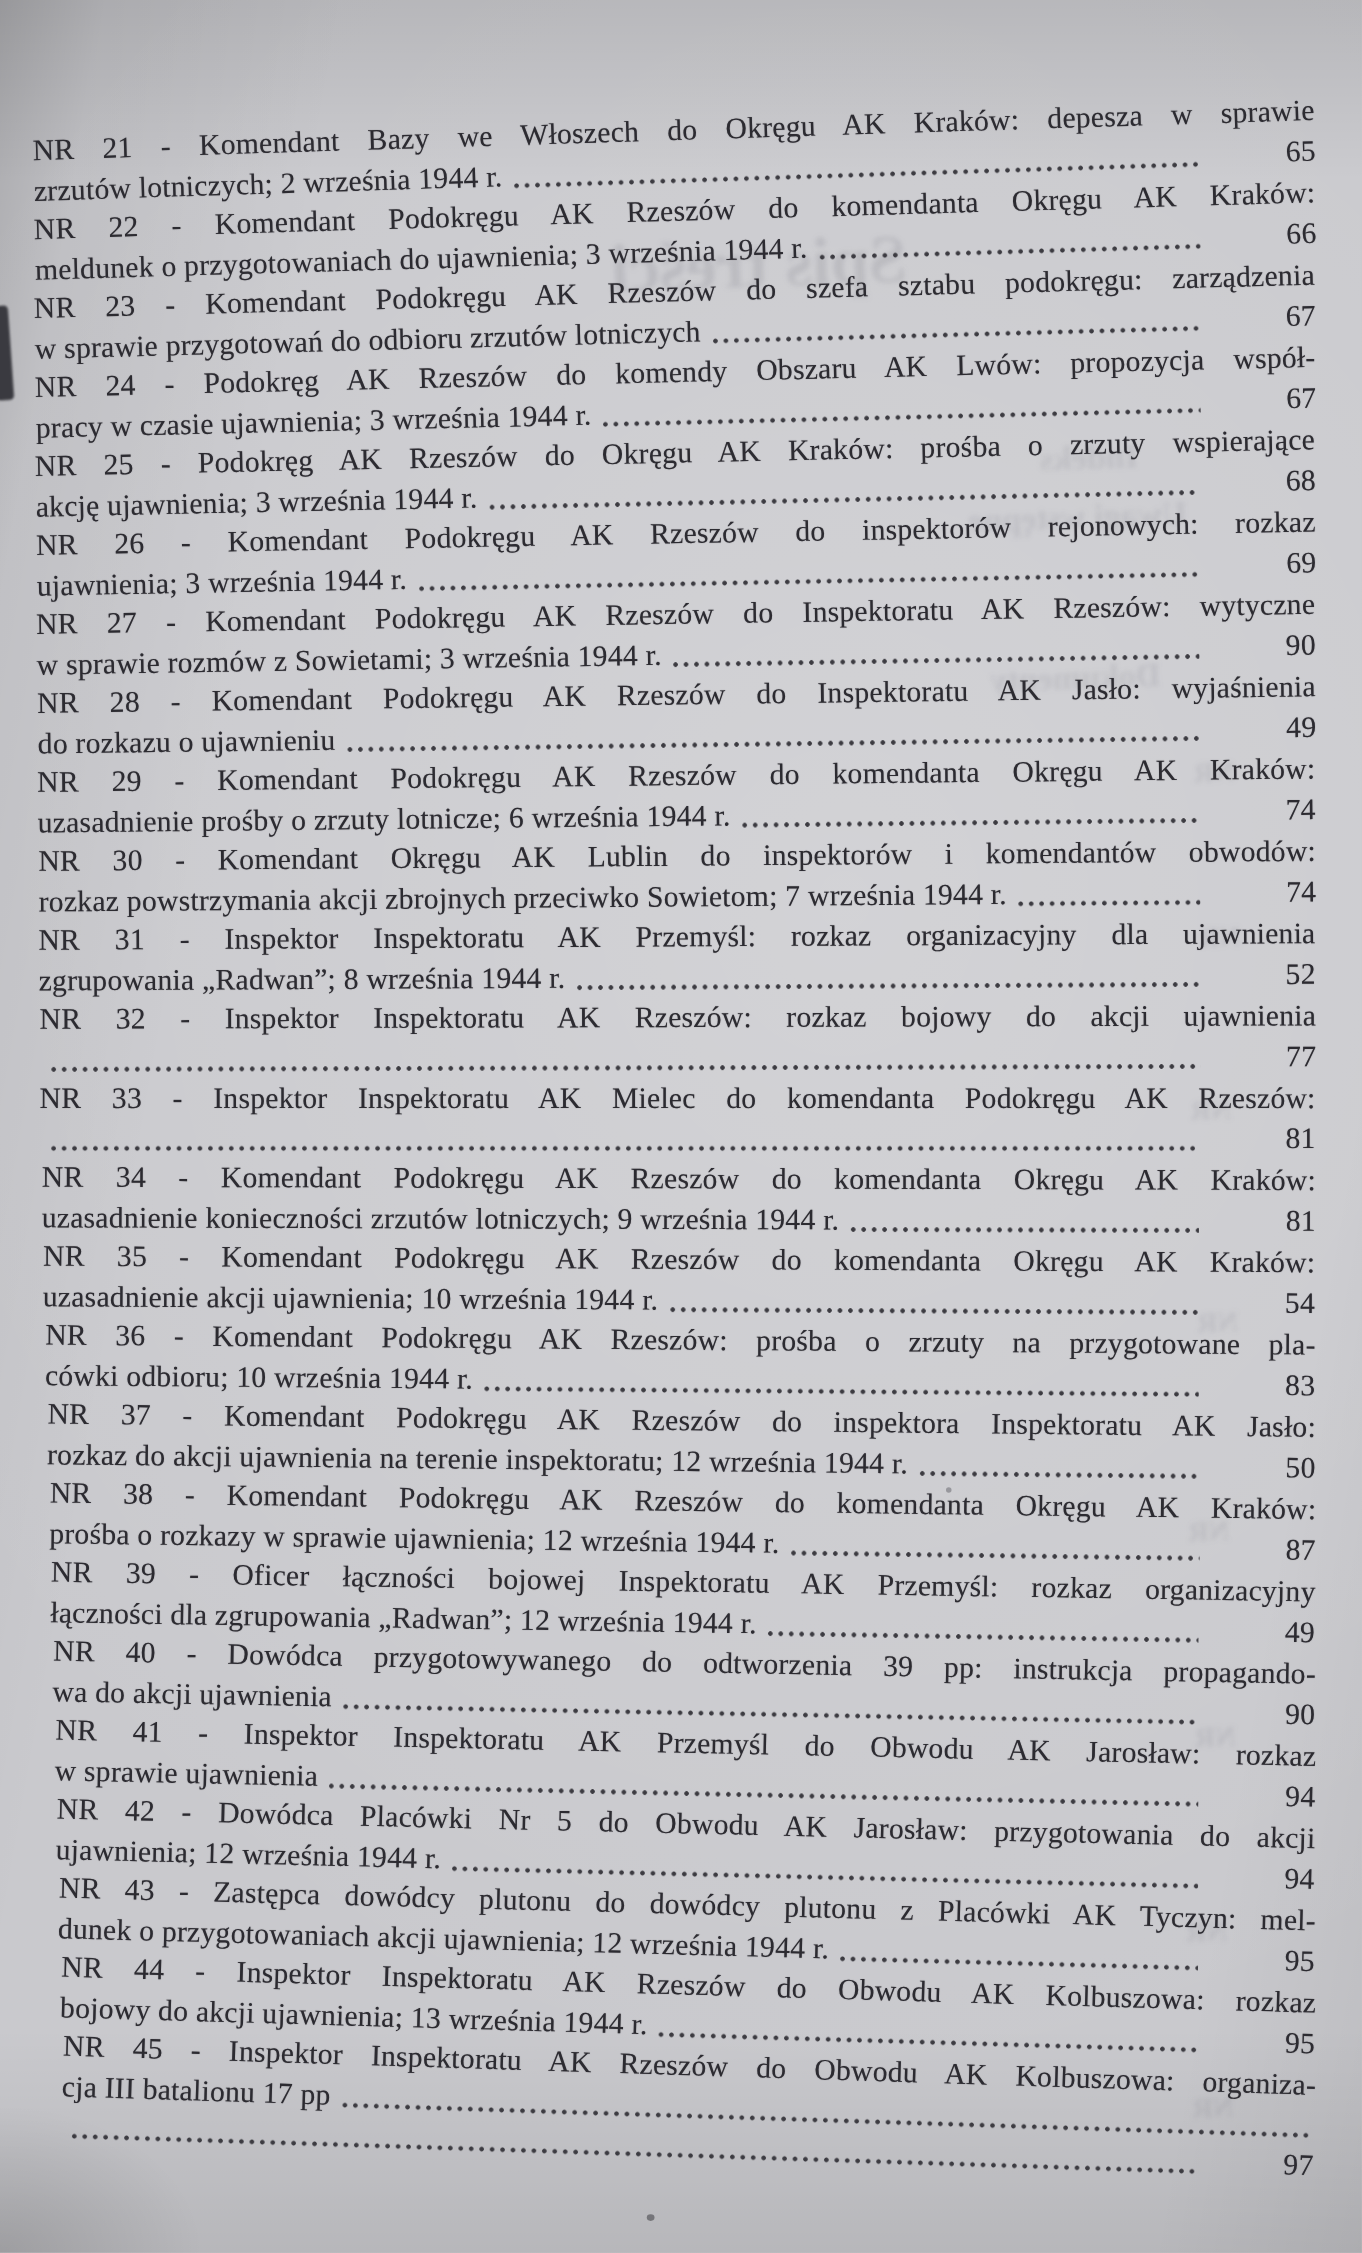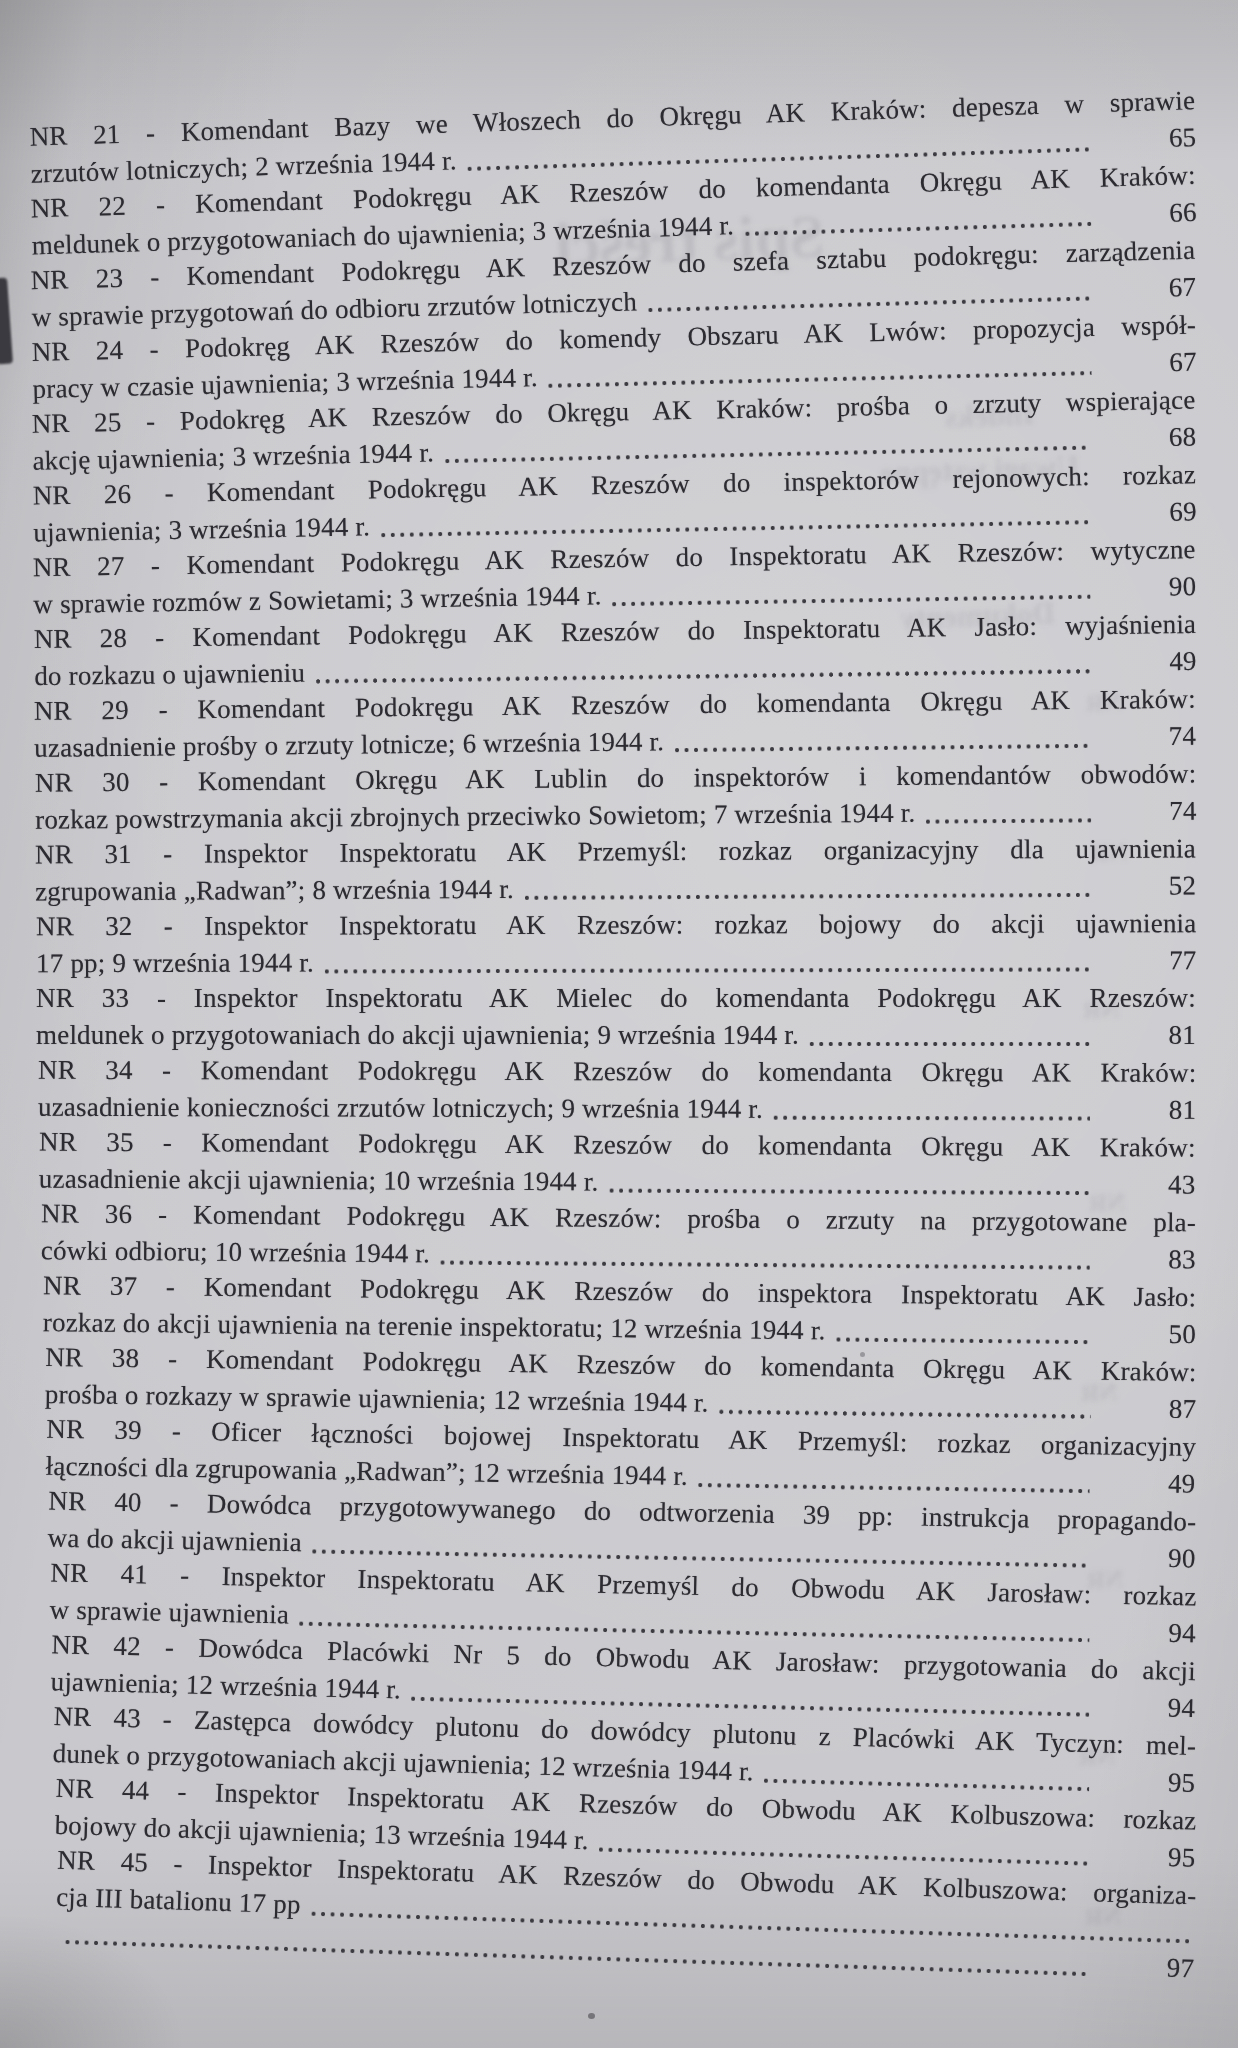--- a/index.html
+++ b/index.html
@@ -169,47 +169,45 @@
         <div class="line j">NR 31 - Inspektor Inspektoratu AK Przemyśl: rozkaz organizacyjny dla ujawnienia</div>
         <div class="line d">
           <span class="t">zgrupowania „Radwan”; 8 września 1944 r.</span>
           <span class="lead"></span>
           <span class="pg">52</span>
         </div>
       </div>
       <div class="entry" style="transform: rotate(-0.15deg); margin-left: 5.5px;">
         <div class="line j">NR 32 - Inspektor Inspektoratu AK Rzeszów: rozkaz bojowy do akcji ujawnienia</div>
         <div class="line d">
-          <span class="t">17 pp; 9 września 1944 r.</span>
           <span class="lead"></span>
           <span class="pg">77</span>
         </div>
       </div>
       <div class="entry" style="transform: rotate(0deg); margin-left: 6px;">
         <div class="line j">NR 33 - Inspektor Inspektoratu AK Mielec do komendanta Podokręgu AK Rzeszów:</div>
         <div class="line d">
-          <span class="t">meldunek o przygotowaniach do akcji ujawnienia; 9 września 1944 r.</span>
           <span class="lead"></span>
           <span class="pg">81</span>
         </div>
       </div>
       <div class="entry" style="transform: rotate(0.15deg); margin-left: 7.7px;">
         <div class="line j">NR 34 - Komendant Podokręgu AK Rzeszów do komendanta Okręgu AK Kraków:</div>
         <div class="line d">
           <span class="t">uzasadnienie konieczności zrzutów lotniczych; 9 września 1944 r.</span>
           <span class="lead"></span>
           <span class="pg">81</span>
         </div>
       </div>
       <div class="entry" style="transform: rotate(0.3deg); margin-left: 9.4px;">
         <div class="line j">NR 35 - Komendant Podokręgu AK Rzeszów do komendanta Okręgu AK Kraków:</div>
         <div class="line d">
           <span class="t">uzasadnienie akcji ujawnienia; 10 września 1944 r.</span>
           <span class="lead"></span>
-          <span class="pg">43</span>
+          <span class="pg">54</span>
         </div>
       </div>
       <div class="entry" style="transform: rotate(0.45deg); margin-left: 11.1px;">
         <div class="line j">NR 36 - Komendant Podokręgu AK Rzeszów: prośba o zrzuty na przygotowane pla-</div>
         <div class="line d">
           <span class="t">cówki odbioru; 10 września 1944 r.</span>
           <span class="lead"></span>
           <span class="pg">83</span>
         </div>
       </div>

